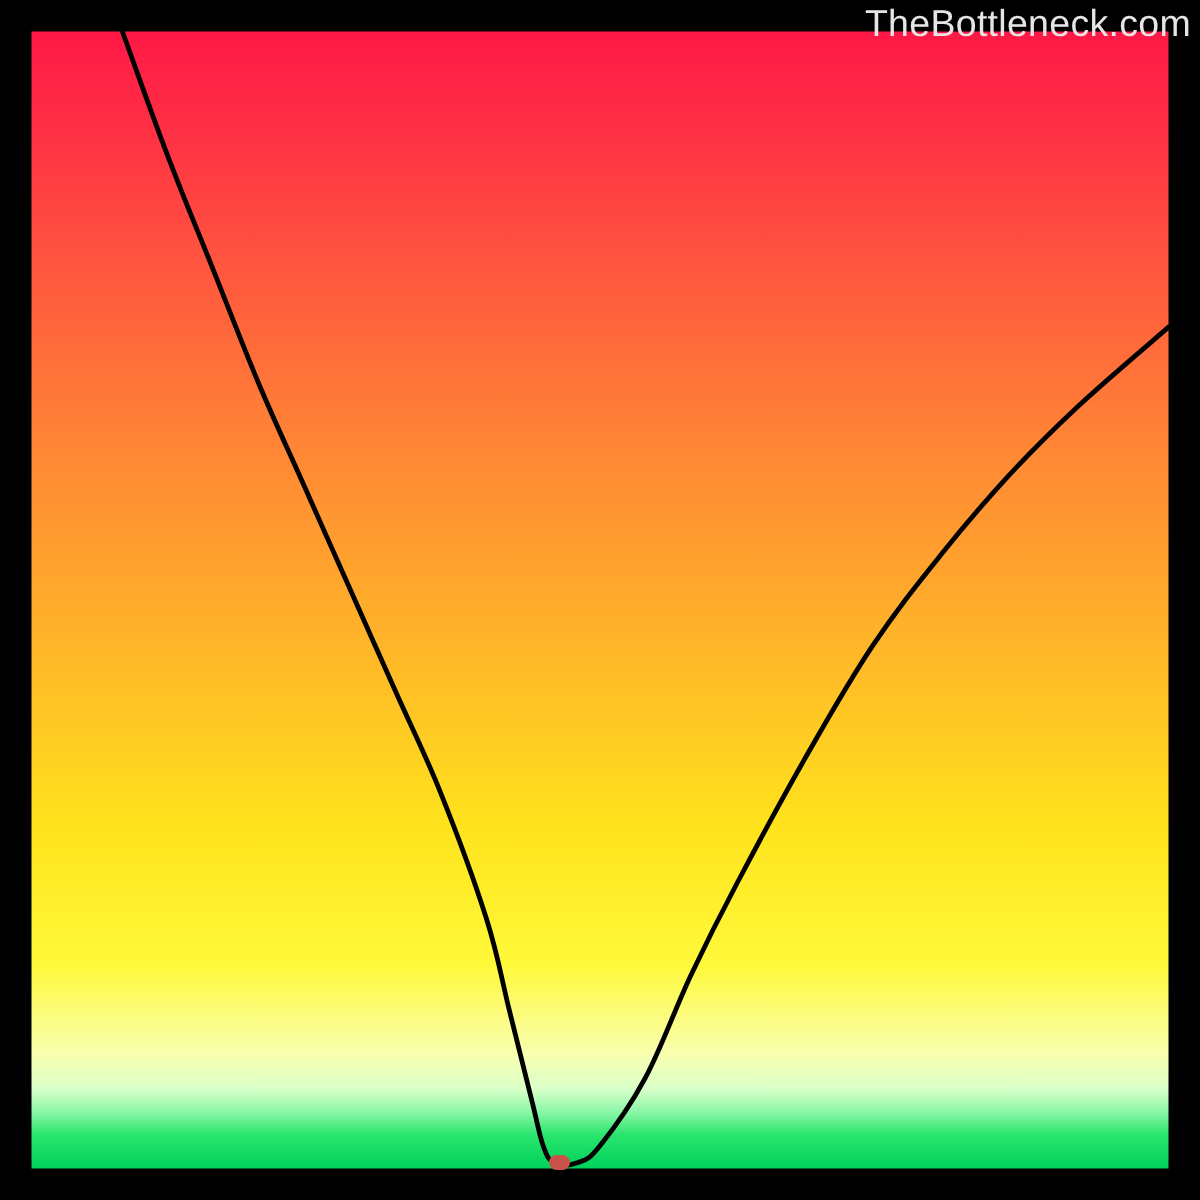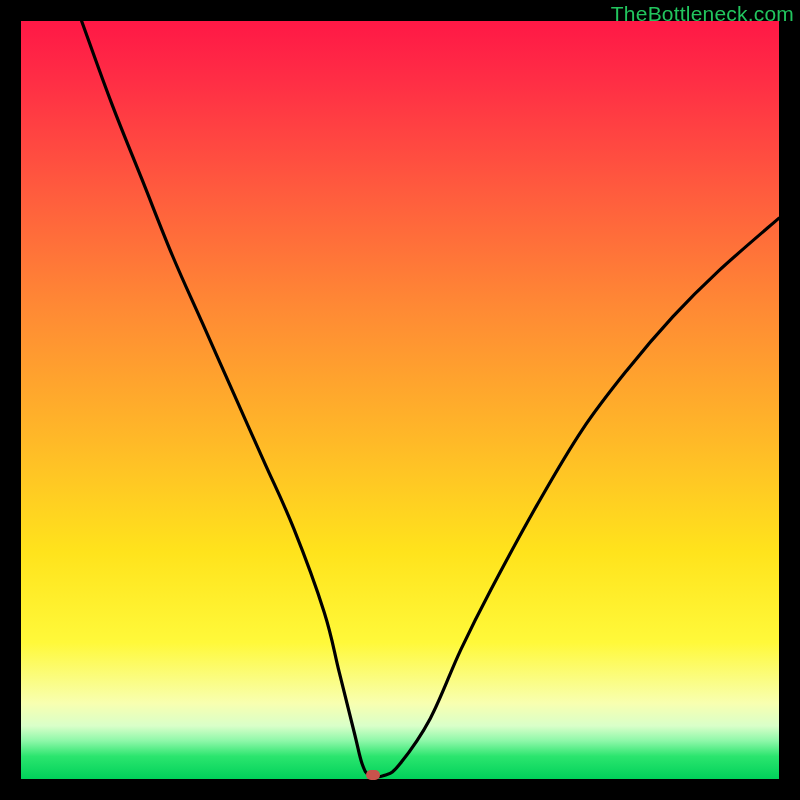--- a/index.html
+++ b/index.html
@@ -39,22 +39,22 @@
       #d9ffc9 93%,
       #8cf7a8 95%,
       #2be56e 97%,
       #00d15a 100%
     );
   }
   .watermark {
     position: absolute;
     top: 2px;
     right: 6px;
-    color: #22c55e;
-    font-size: 21px;
+    color: #e5e5e5;
+    font-size: 25px;
     font-weight: 400;
     letter-spacing: 0.2px;
     user-select: none;
   }
   svg.curve {
     position: absolute;
     left: 0;
     top: 0;
     width: 758px;
     height: 758px;

